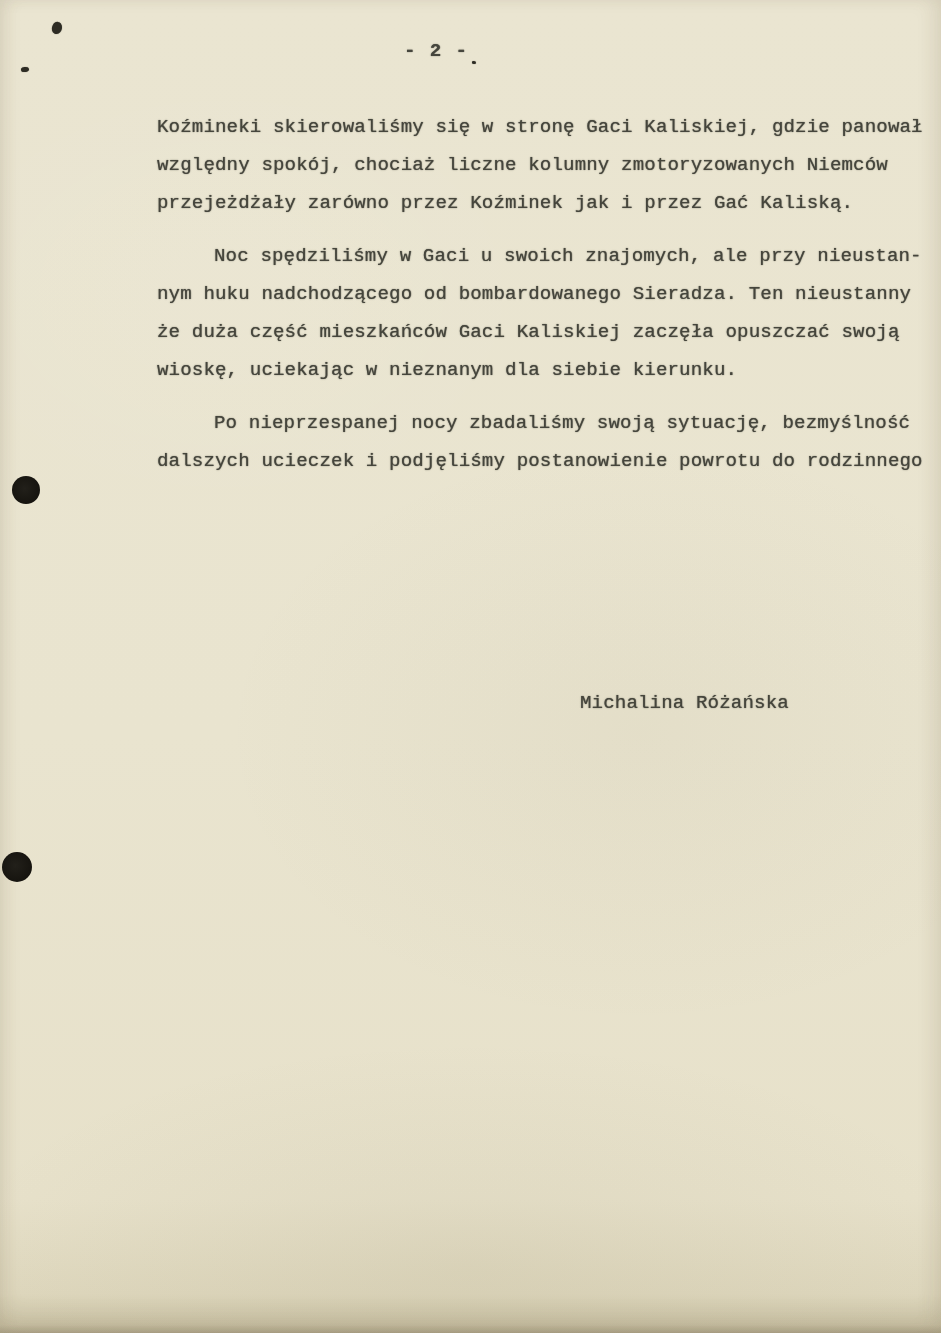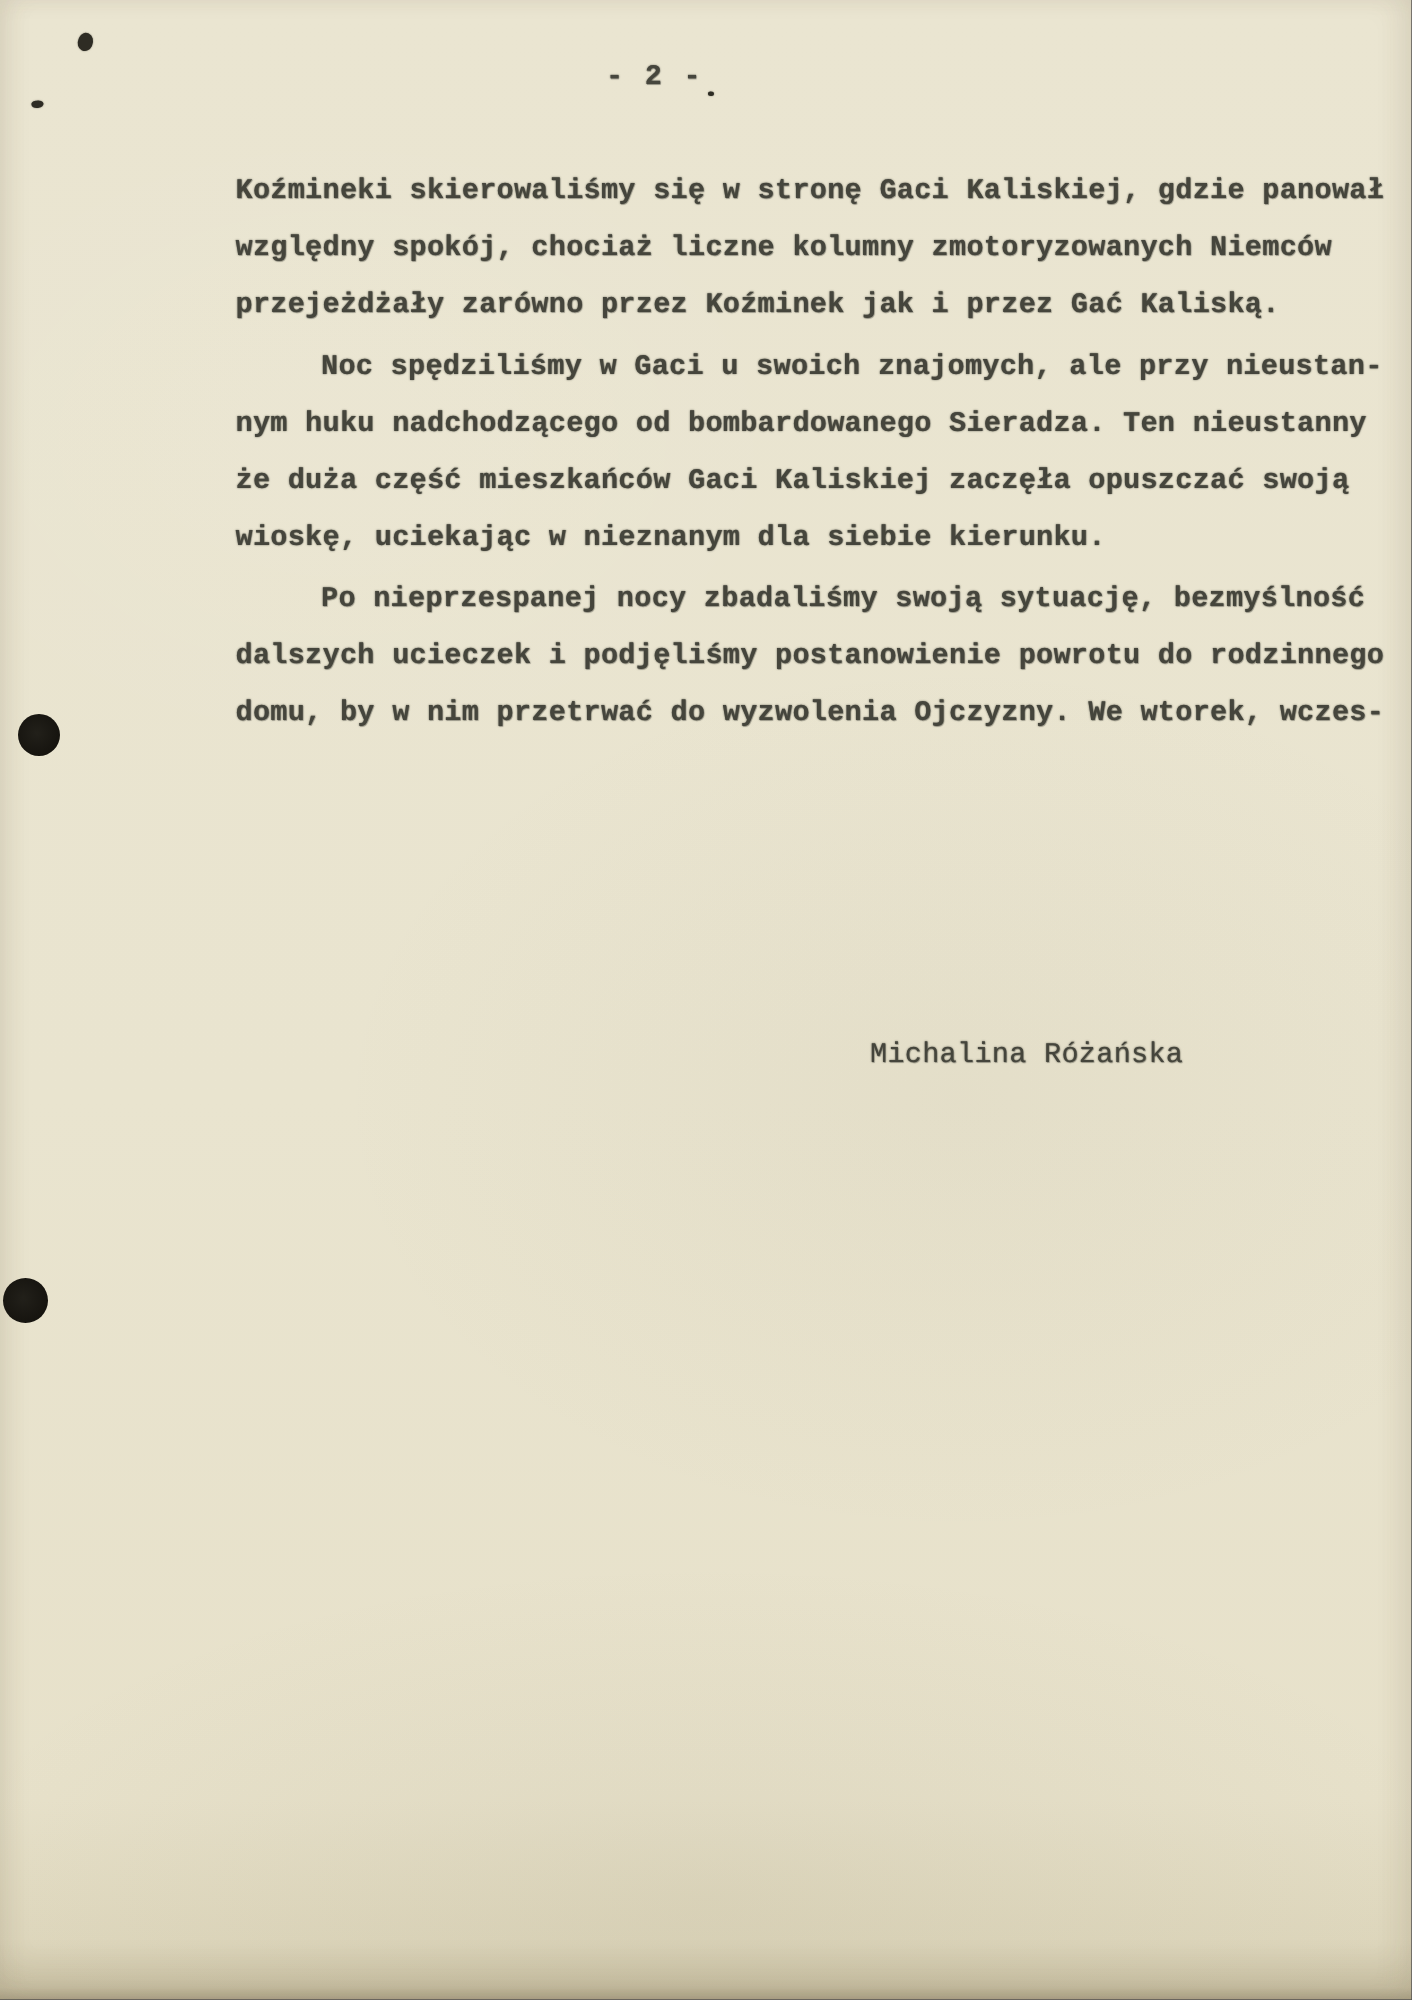--- a/index.html
+++ b/index.html
@@ -32,28 +32,28 @@
     letter-spacing: 1.5px;
     color: #46463d;
     text-shadow: 0 0 1.2px rgba(70,70,61,0.85), 0.4px 0.4px 0 rgba(70,70,61,0.35);
   }
   .text-block {
     position: absolute;
     top: 108px;
     left: 157px;
     width: 780px;
     font-size: 19px;
-    font-weight: 700;
+    font-weight: 400;
     line-height: 38px;
     letter-spacing: 0.2px;
     color: #45453c;
     text-shadow: 0 0 1.3px rgba(70,70,60,0.85), 0.5px 0.4px 0 rgba(70,70,60,0.28);
   }
   .paragraph { margin: 0; }
-  .paragraph + .paragraph { margin-top: 3px; }
+  .paragraph + .paragraph { margin-top: 15px; }
   .paragraph.indent .line:first-child { text-indent: 57px; }
   .line { white-space: pre; }
   .signature {
     position: absolute;
     top: 692px;
     left: 580px;
     font-size: 19px;
     font-weight: 400;
     letter-spacing: 0.2px;
     color: #45453c;
@@ -86,21 +86,20 @@
       </div>
       <div class="paragraph indent">
         <div class="line">Noc spędziliśmy w Gaci u swoich znajomych, ale przy nieustan-</div>
         <div class="line">nym huku nadchodzącego od bombardowanego Sieradza. Ten nieustanny</div>
         <div class="line">że duża część mieszkańców Gaci Kaliskiej zaczęła opuszczać swoją</div>
         <div class="line">wioskę, uciekając w nieznanym dla siebie kierunku.</div>
       </div>
       <div class="paragraph indent">
         <div class="line">Po nieprzespanej nocy zbadaliśmy swoją sytuację, bezmyślność</div>
         <div class="line">dalszych ucieczek i podjęliśmy postanowienie powrotu do rodzinnego</div>
-        <div class="line">domu, by w nim przetrwać do wyzwolenia Ojczyzny. We wtorek, wczes-</div>
       </div>
     </div>
 
   <div class="signature">Michalina Różańska</div>
 
   <div id="holes-container">
       <div class="hole" style="left: 12px; top: 476px; width: 28px; height: 28px;"></div>
       <div class="hole" style="left: 2px; top: 852px; width: 30px; height: 30px;"></div>
     </div>
   <div id="specks-container">

